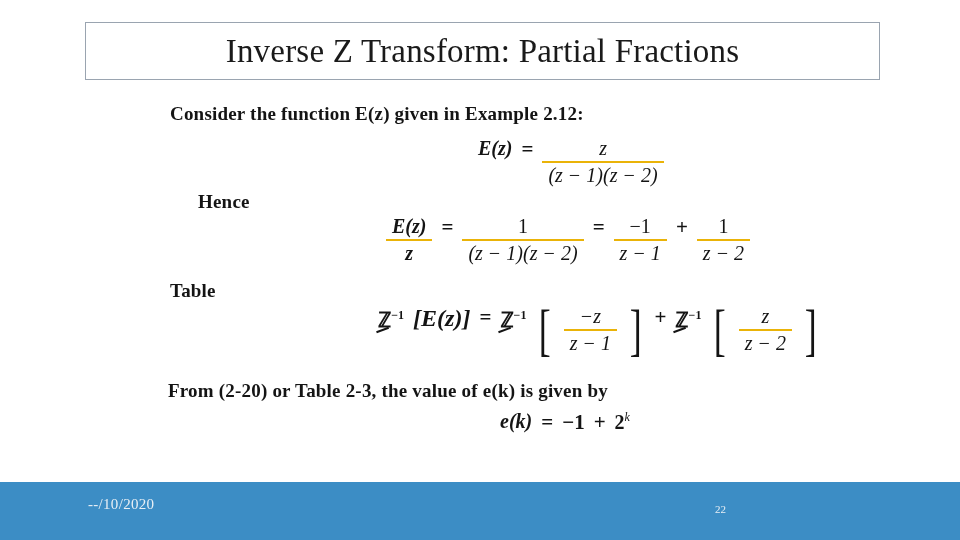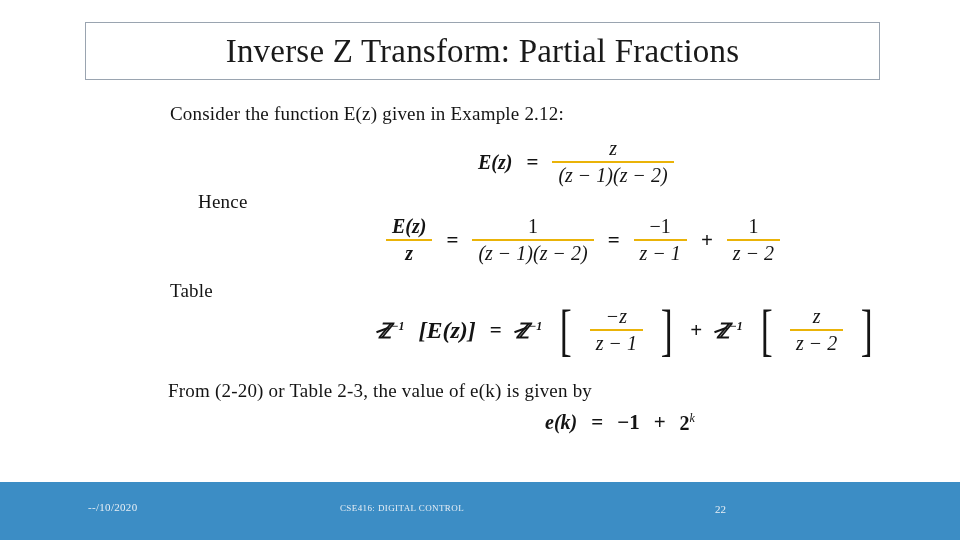--- a/index.html
+++ b/index.html
@@ -51,21 +51,21 @@
   }
   .line {
     position: absolute;
     white-space: nowrap;
   }
   .bold {
     font-weight: bold;
   }
   .lead {
     font-size: 19px;
-    font-weight: normal;
+    font-weight: bold;
     letter-spacing: 0.2px;
   }
   .ital {
     font-style: italic;
   }
   
   .frac {
     display: inline-block;
     vertical-align: middle;
     text-align: center;
@@ -75,38 +75,36 @@
     display: block;
     padding: 0 6px 1px 6px;
   }
   .frac > .den {
     display: block;
     border-top: 2px solid #eab308;
     padding: 1px 6px 0 6px;
   }
   .eqrow {
     display: flex;
-    align-items: center;
-    gap: 14px;
+    gap: 9px;
     font-size: 20px;
   }
   .op {
     font-size: 21px;
     font-weight: bold;
   }
   .bigbracket {
     display: inline-flex;
     align-items: center;
     font-size: 58px;
     font-weight: 300;
     line-height: 0.72;
     transform: scaleX(0.62);
   }
   .zop {
-    font-style: italic;
     font-size: 21px;
     font-weight: bold;
     position: relative;
   }
   .zop .strike {
     position: absolute;
     left: -2px;
     top: 48%;
     width: 13px;
     height: 1.5px;
@@ -124,21 +122,21 @@
     bottom: 0;
     width: 960px;
     height: 58px;
     background: #3c8dc5;
   }
   .footer-date {
     position: absolute;
     left: 88px;
     bottom: 27px;
     font-family: "Liberation Serif", serif;
-    font-size: 11px;
+    font-size: 15px;
     color: #e8eff5;
     letter-spacing: 0.3px;
   }
   .footer-center {
     position: absolute;
     left: 0;
     right: 0;
     bottom: 27px;
     text-align: center;
     font-family: "Liberation Serif", serif;
@@ -245,28 +243,27 @@
         <span class="bigbracket">]</span>
       </div>
     </div>
 
     <div class="line lead" style="left:8px; top:285px;">
       <span>From (2-20) or Table 2-3, the value of e(k) is given by</span>
     </div>
 
     <div class="line" style="left:340px; top:315px;">
       <div class="eqrow">
-        <span class="bold ital" style="font-size:20px;margin-left:45px;">e(k)</span>
+        <span class="bold ital" style="font-size:20px;">e(k)</span>
         <span class="op">=</span>
         <span class="op">−1</span>
         <span class="op">+</span>
         <span><span style="font-size:20px;font-weight:bold;">2</span><span class="sup ital">k</span></span>
       </div>
     </div>
 
   </div>
 
   <div class="footer-bar"></div>
   <div class="footer-date">--/10/2020</div>
-  <div class="footer-center">CSE416: DIGITAL CONTROL</div>
   <div class="footer-page">22</div>
 
 </div>
 
 </body></html>

